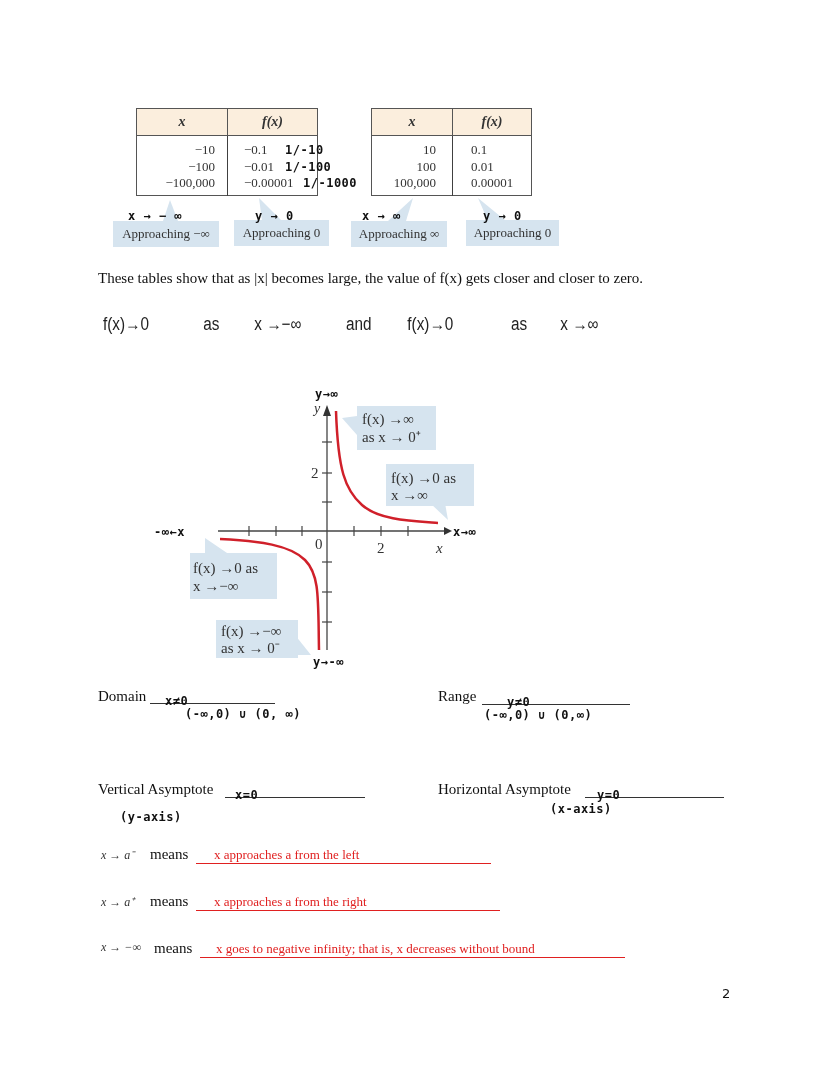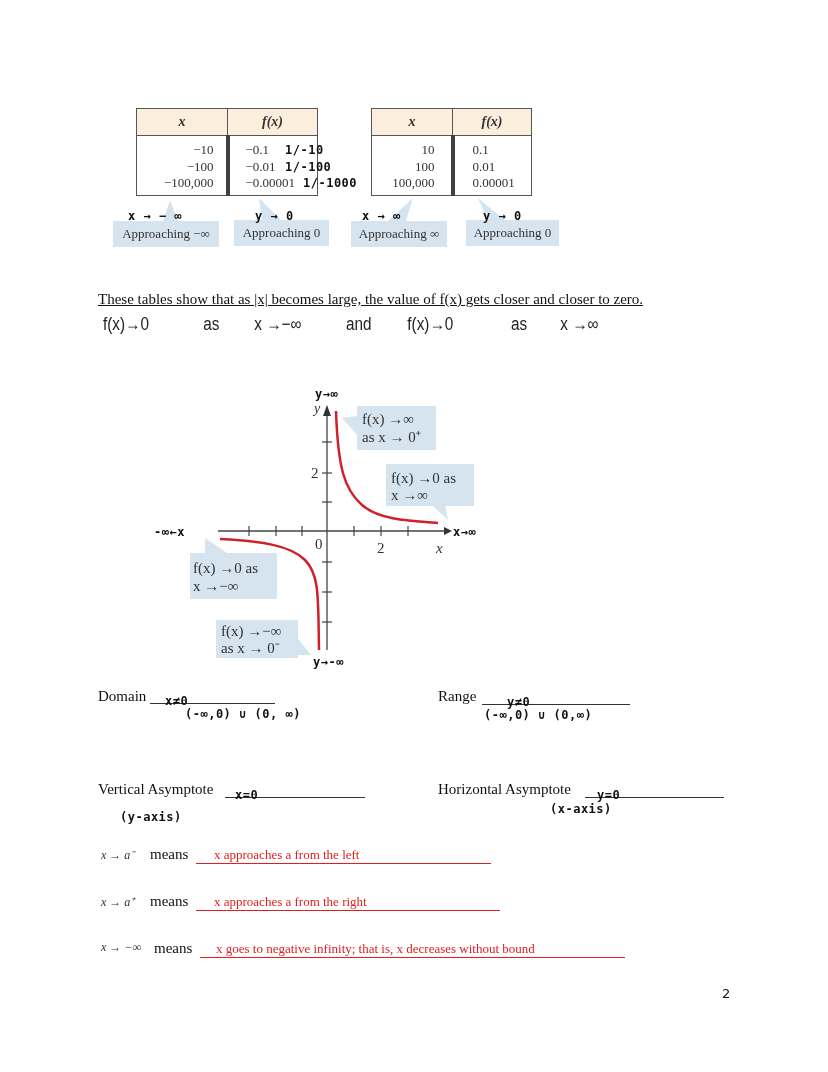--- a/index.html
+++ b/index.html
@@ -5,21 +5,21 @@
     * { box-sizing: border-box; margin: 0; padding: 0; }
     html, body { width: 828px; height: 1072px; background: #ffffff; overflow: hidden; }
     body { position: relative; font-family: "Liberation Serif", serif; color: #111; }
 
     .abs { position: absolute; }
 
     
     .vtable { position: absolute; border-collapse: collapse; border: 1px solid #555; font-family: "Liberation Serif", serif; font-size: 13px; color: #333; }
     .vtable th { background: #fbeedd; font-style: italic; font-weight: bold; height: 27px; border-bottom: 1px solid #555; border-right: 1px solid #555; text-align: center; font-size: 14px; }
     .vtable th:last-child { border-right: none; }
-    .vtable td { vertical-align: top; padding-top: 6px; line-height: 16.5px; border-right: 4px solid #404040; height: 60px; }
+    .vtable td { vertical-align: top; padding-top: 6px; line-height: 16.5px; border-right: 1px solid #404040; height: 60px; }
     .vtable td:last-child { border-right: none; }
     .vtable td.x { text-align: right; padding-right: 12px; }
     .vtable td.fx { text-align: left; padding-left: 16px; }
     .vtable td div { white-space: nowrap; }
 
     .callout { position: absolute; background: #d6e4ef; font-family: "Liberation Serif", serif; color: #333; }
     .callout.small { height: 26px; font-size: 13px; line-height: 26px; text-align: center; }
 
     .hand { position: absolute; font-family: "DejaVu Sans Mono", monospace; font-weight: bold; color: #111; font-size: 12px; white-space: nowrap; letter-spacing: 0.5px; }
 
@@ -100,21 +100,21 @@
 <div class="callout small" style="left:113px; top:221px; width:106px;">Approaching −∞</div>
 <div class="callout small" style="left:234px; top:220px; width:95px;">Approaching 0</div>
 <div class="callout small" style="left:351px; top:221px; width:96px;">Approaching ∞</div>
 <div class="callout small" style="left:466px; top:220px; width:93px;">Approaching 0</div>
 
 <div class="hand" style="left:128px; top:209px;">x →      − ∞</div>
 <div class="hand" style="left:255px; top:209px;">y → 0</div>
 <div class="hand" style="left:362px; top:209px;">x →      ∞</div>
 <div class="hand" style="left:483px; top:209px;">y → 0</div>
 
-<div class="para" style="left:98px; top:291px;text-decoration:underline;">These tables show that as |x| becomes large, the value of f(x) gets closer and closer to zero.</div>
+<div class="para" style="left:98px; top:270px;">These tables show that as |x| becomes large, the value of f(x) gets closer and closer to zero.</div>
 
 <div class="mathline" style="left:103px; top:314px; width:600px; height:24px;">
   <span style="left:0px;">f(x)→0</span>
   <span style="left:118px;">as</span>
   <span style="left:178px;">x →−∞</span>
   <span style="left:286px;">and</span>
   <span style="left:358px;">f(x)→0</span>
   <span style="left:480px;">as</span>
   <span style="left:538px;">x →∞</span>
 </div>

